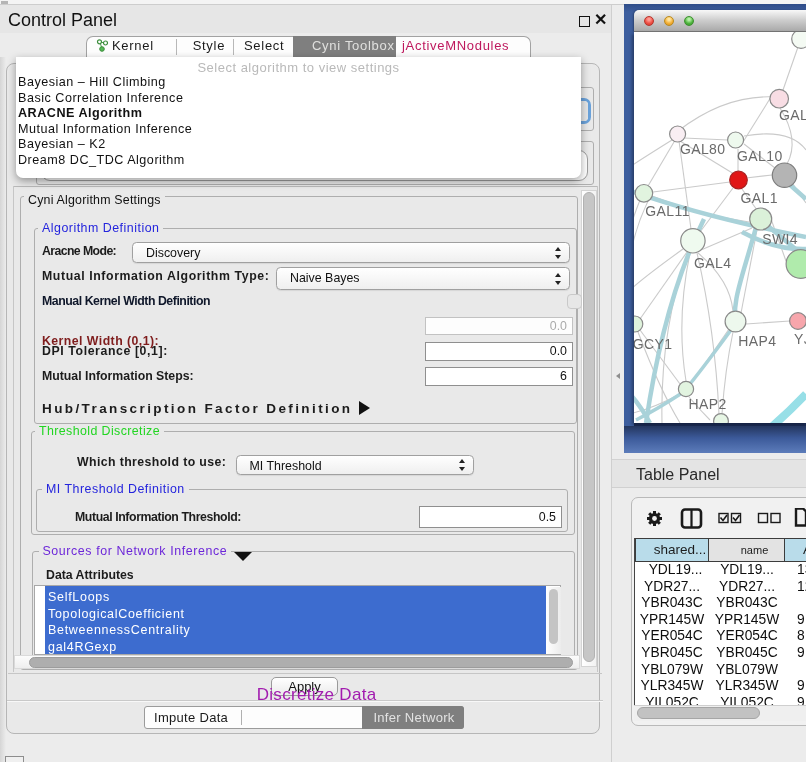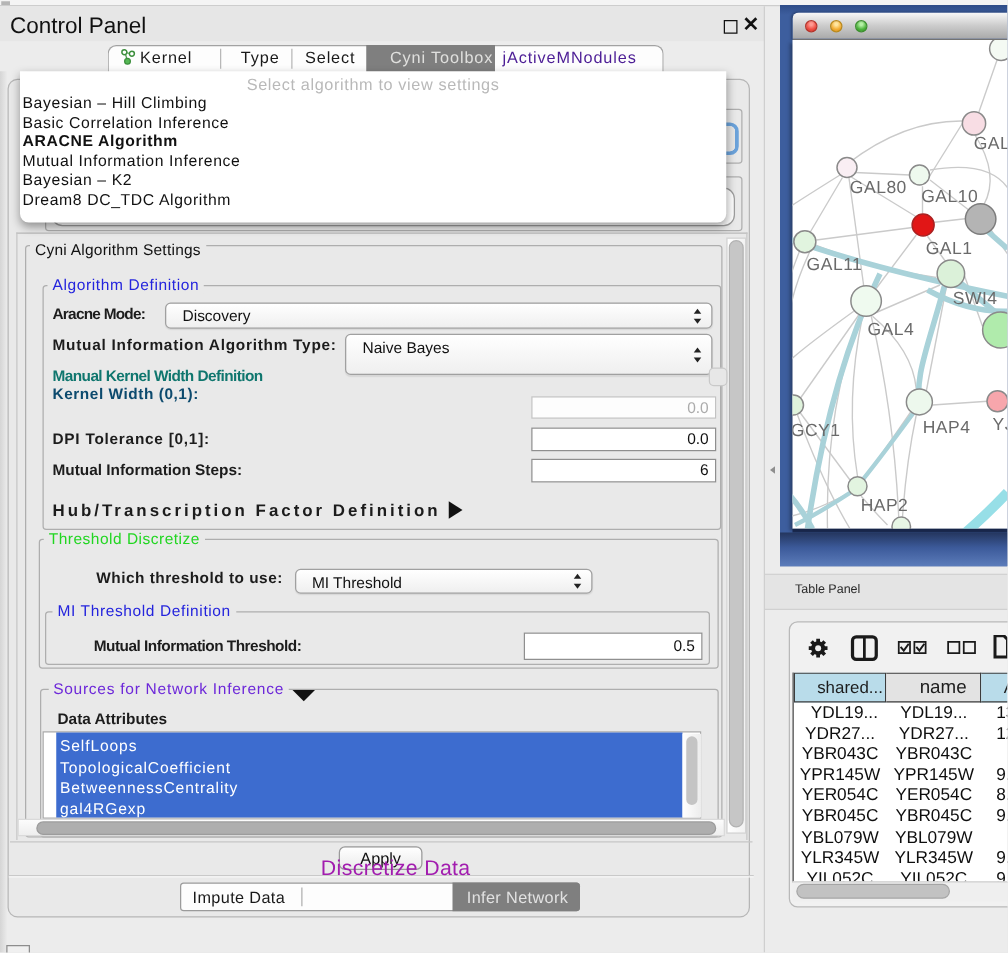--- a/index.html
+++ b/index.html
@@ -38,26 +38,26 @@
 <div id="tabs">
 <svg class="abs" style="left:96px;top:39px" width="13" height="13" viewBox="0 0 13 13">
 <line x1="4" y1="3" x2="9" y2="4" stroke="#4a9e4a" stroke-width="1"></line>
 <line x1="4" y1="3" x2="6" y2="10" stroke="#4a9e4a" stroke-width="1"></line>
 <circle cx="3.5" cy="2.8" r="2" fill="#fff" stroke="#3c8e3c" stroke-width="1.2"></circle>
 <circle cx="9.5" cy="4" r="2" fill="#fff" stroke="#3c8e3c" stroke-width="1.2"></circle>
 <circle cx="6" cy="10" r="2.3" fill="#55b855" stroke="#3c8e3c" stroke-width="1"></circle>
 </svg>
 <div class="abs" style="left:112px;top:37.5px;font-size:13px;letter-spacing:0.7px;color:#1a1a1a">Kernel</div>
 <div class="abs" style="left:175.5px;top:39px;width:1px;height:16px;background:#b8b8b8"></div>
-<div class="abs" style="left:192.7px;top:37.5px;font-size:13px;letter-spacing:0.7px;color:#1a1a1a">Type</div>
+<div class="abs" style="left:192.7px;top:37.5px;font-size:13px;letter-spacing:0.7px;color:#1a1a1a">Style</div>
 <div class="abs" style="left:232.7px;top:39px;width:1px;height:16px;background:#b8b8b8"></div>
 <div class="abs" style="left:244px;top:37.5px;font-size:13px;letter-spacing:0.7px;color:#1a1a1a">Select</div>
 <div class="abs" style="left:292.6px;top:36px;width:103px;height:28px;background:#7f7f7f"></div>
 <div class="abs" style="left:312px;top:37.5px;font-size:13px;letter-spacing:0.7px;color:#e0e0de">Cyni Toolbox</div>
-<div class="abs" style="left:402px;top:37.5px;font-size:13px;letter-spacing:0.7px;color:#4c1d95">jActiveMNodules</div>
+<div class="abs" style="left:402px;top:37.5px;font-size:13px;letter-spacing:0.7px;color:#be185d">jActiveMNodules</div>
 </div>
 
 <div id="panelcontent">
 
 <div class="fs" style="left:36px;top:87px;width:558px;height:44px"></div>
 <div class="abs" style="left:548px;top:98px;width:43px;height:26px;border:3px solid #6ba2da;border-radius:7px;background:#fff"></div>
 <div class="abs" style="left:570px;top:101px;width:18px;height:20px;background:#e6e6e6;border-radius:0 4px 4px 0"></div>
 <div class="fs" style="left:36px;top:141px;width:558px;height:44px"></div>
 <div class="abs" style="left:41px;top:150px;width:547px;height:31px;border:1px solid #9e9e9e;border-radius:9px;background:#fff"></div>
 
@@ -72,27 +72,27 @@
 <div class="fst" style="left:24px;top:194px;letter-spacing:0.2px;color:#111">Cyni Algorithm Settings</div>
 
 <div class="fs" style="left:34px;top:228px;width:543px;height:196px"></div>
 <div class="fst" style="left:38px;top:221.5px;color:#2424dd">Algorithm Definition</div>
 <div class="lb" style="left:42px;top:243.5px;letter-spacing:-0.6px">Aracne Mode:</div>
 <div class="cb" style="left:132px;top:242px;width:438px;height:21px">
       <span>Discovery</span>
       <i class="arr"></i>
     </div>
 <div class="lb" style="left:42px;top:268.5px;letter-spacing:0.6px">Mutual Information Algorithm Type:</div>
-<div class="cb" style="left:276px;top:267px;width:294px;height:33px">
+<div class="cb" style="left:276px;top:267px;width:294px;height:23px">
       <span>Naive Bayes</span>
       <i class="arr"></i>
     </div>
-<div class="lb" style="left:42px;top:293.5px;letter-spacing:-0.45px;color:#0f766e">Manual Kernel Width Definition</div>
+<div class="lb" style="left:42px;top:293.5px;letter-spacing:-0.45px;color:#0f172a">Manual Kernel Width Definition</div>
 <div class="abs" style="left:567px;top:294px;width:15px;height:15px;background:#e7e7e7;border:1px solid #c9c9c9;border-radius:4px"></div>
-<div class="lb" style="left:42px;top:308px;letter-spacing:0.45px;color:#0c4a6e">Kernel Width (0,1):</div>
+<div class="lb" style="left:42px;top:334px;letter-spacing:0.45px;color:#7f1d1d">Kernel Width (0,1):</div>
 <div class="tf" style="left:425px;top:317px;width:148px;height:18px;border-color:#c2c2c2;background:#fdfdfd;color:#ababab;line-height:16px">0.0</div>
 <div class="lb" style="left:42px;top:343.5px;letter-spacing:0.6px">DPI Tolerance [0,1]:</div>
 <div class="tf" style="left:425px;top:342px;width:148px;height:19px;line-height:17px">0.0</div>
 <div class="lb" style="left:42px;top:368.5px">Mutual Information Steps:</div>
 <div class="tf" style="left:425px;top:367px;width:148px;height:19px;line-height:17px">6</div>
 
 <div class="lb" style="left:42px;top:400.5px;font-size:13.5px;letter-spacing:2.4px">Hub/Transcription Factor Definition</div>
 <div class="abs" style="left:359px;top:401px;width:0;height:0;border:7px solid transparent;border-left:11px solid #111;border-right:none"></div>
 
 <div class="fs" style="left:31px;top:431px;width:544px;height:104px"></div>
@@ -233,21 +233,21 @@
 <text x="632.7" y="349">GCY1</text>
 <text x="738.2" y="346">HAP4</text>
 <text x="794" y="344">YJ</text>
 <text x="688.5" y="409">HAP2</text>
 </g>
 </svg>
 <div class="abs" style="left:634px;top:423px;width:172px;height:2.5px;background:rgba(14,24,52,0.72)"></div>
 <div class="abs" style="left:623.5px;top:425.5px;width:182.5px;height:27.5px;background:linear-gradient(#24365e,#3c5a9a 45%,#5c7cba)"></div>
 
 <div class="abs" style="left:612px;top:459px;width:194px;height:29px;background:#e4e4e4;border-top:1px solid #d2d2d2;border-bottom:1px solid #d0d0d0"></div>
-<div class="abs" style="left:636px;top:466px;font-size:10px;color:#2a2a2a">Table Panel</div>
+<div class="abs" style="left:636px;top:466px;font-size:16px;color:#2a2a2a">Table Panel</div>
 
 <div class="abs" style="left:631px;top:497px;width:185px;height:229px;background:#f1f1f1;border:1.5px solid #b9b9b9;border-radius:7px 0 0 7px"></div>
 
 <svg class="abs" style="left:645px;top:508px" width="161" height="22" viewBox="0 0 161 22">
 <g fill="#1a1a1a">
 <g transform="translate(9.5,10.5)">
 <circle r="5.6"></circle>
 <g stroke="#1a1a1a" stroke-width="3">
 <line x1="-7.5" y1="0" x2="7.5" y2="0"></line>
             <line x1="0" y1="-7.5" x2="0" y2="7.5"></line>
@@ -265,21 +265,21 @@
 <rect x="126" y="5.5" width="9" height="9"></rect>
 </g>
 <path d="M75.5,9.5 l2.5,3 l4,-5.5" stroke="#1a1a1a" stroke-width="1.6" fill="none"></path>
 <path d="M88,9.5 l2.5,3 l4,-5.5" stroke="#1a1a1a" stroke-width="1.6" fill="none"></path>
 <path d="M151,0.5 h7 l3,3 v14 h-10 z" fill="none" stroke="#1a1a1a" stroke-width="2.4"></path>
 </g>
 </svg>
 
 <div class="abs" style="left:634px;top:538px;width:172px;height:168px;background:#fff;border-left:1px solid #444;overflow:hidden">
 <div class="abs" style="left:0;top:0;width:74px;height:24px;background:#b9dcea;border:1px solid #3c3c3c;text-align:center;text-indent:16px;font-size:13.5px;color:#1c1c1c;line-height:22px">shared...</div>
-<div class="abs" style="left:74px;top:0;width:76px;height:24px;background:#e3e3e3;border:1px solid #3c3c3c;border-left:none;text-align:center;text-indent:16px;font-size:15px;color:#1c1c1c;line-height:22px">name</div>
+<div class="abs" style="left:74px;top:0;width:76px;height:24px;background:#e3e3e3;border:1px solid #3c3c3c;border-left:none;text-align:center;text-indent:16px;font-size:11px;color:#1c1c1c;line-height:22px">name</div>
 <div class="abs" style="left:150px;top:0;width:30px;height:24px;background:#b9dcea;border:1px solid #3c3c3c;border-left:none;text-align:left;text-indent:18px;font-size:13.5px;color:#1c1c1c;line-height:22px">A</div>
 <div class="abs" style="left:0;top:24px;width:74px;text-align:center;text-indent:7px;font-size:13.8px;color:#0e0e0e;line-height:16.6px">YDL19...<br>YDR27...<br>YBR043C<br>YPR145W<br>YER054C<br>YBR045C<br>YBL079W<br>YLR345W<br>YIL052C</div>
 <div class="abs" style="left:74px;top:24px;width:76px;text-align:center;font-size:13.8px;color:#0e0e0e;line-height:16.6px">YDL19...<br>YDR27...<br>YBR043C<br>YPR145W<br>YER054C<br>YBR045C<br>YBL079W<br>YLR345W<br>YIL052C</div>
 <div class="abs" style="left:162px;top:24px;width:40px;font-size:13.8px;color:#0e0e0e;line-height:16.6px">13<br>12<br><br>9.4<br>8.5<br>9.0<br><br>9.9<br>9.1</div>
 </div>
 
 <div class="abs" style="left:634px;top:705px;width:172px;height:16px;background:#efefef;border-top:1px solid #cfcfcf"></div>
 <div class="abs" style="left:637px;top:707px;width:123px;height:12px;background:#c2c2c2;border:1px solid #a6a6a6;border-radius:6px"></div>
 </div>
 

